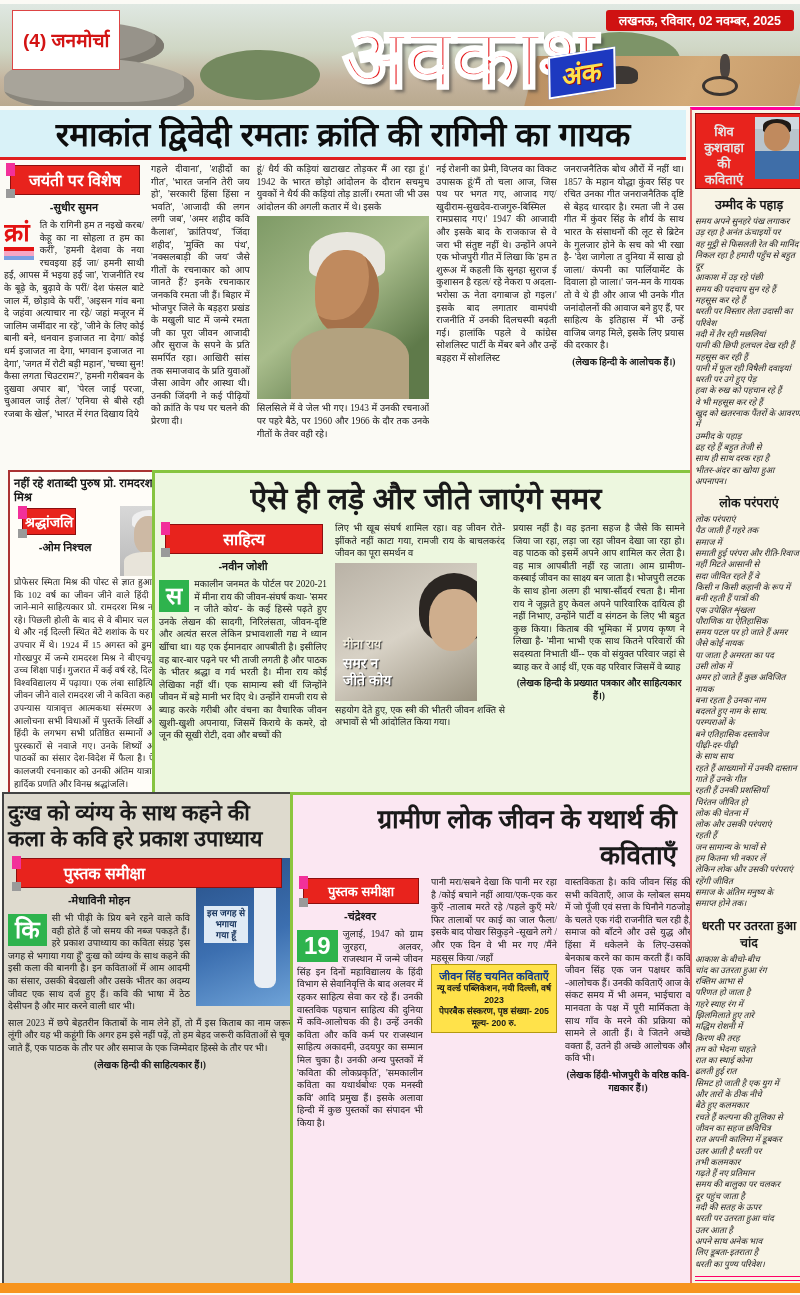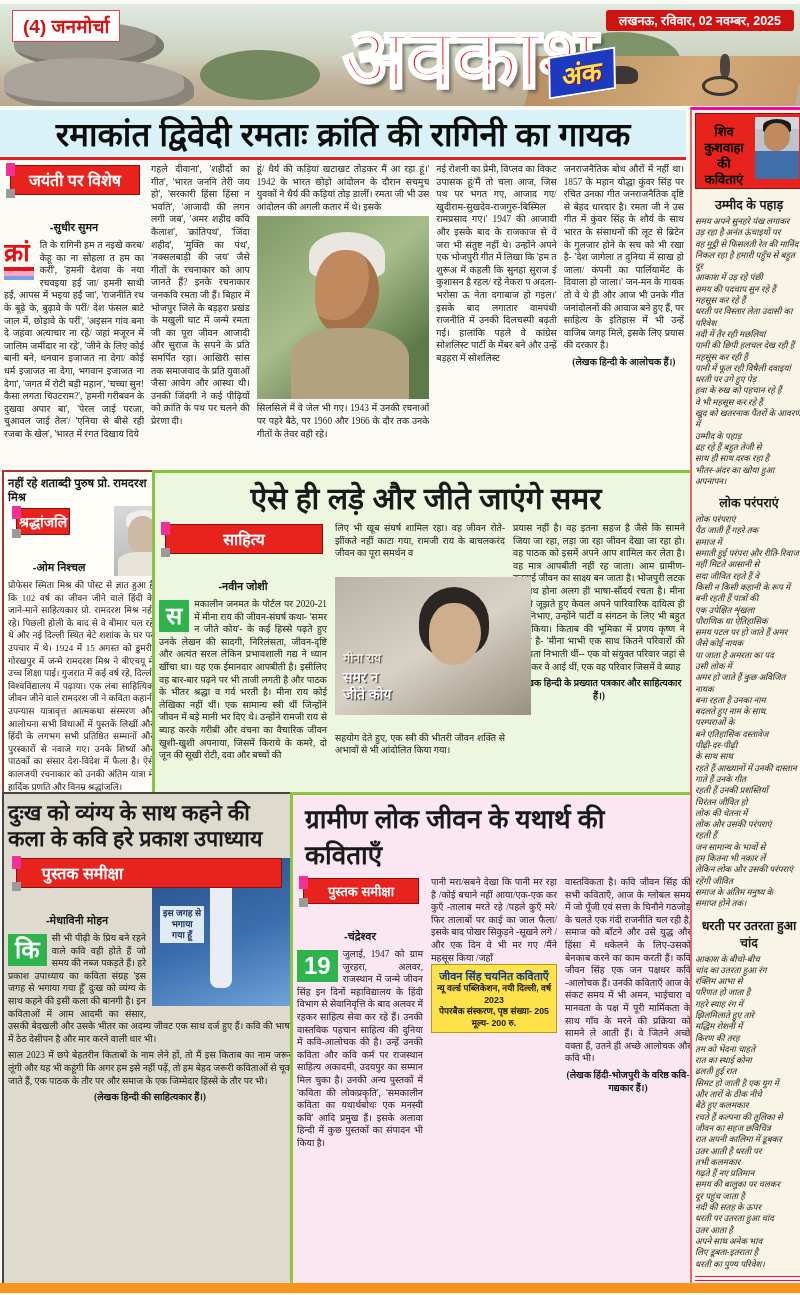--- a/index.html
+++ b/index.html
@@ -16,79 +16,79 @@
   .cattle{position:absolute;right:162px;top:62px;width:34px;height:18px;background:#3c3734;border-radius:45% 45% 30% 30%;}
   .cyclist{position:absolute;right:70px;top:50px;width:10px;height:24px;background:#4b4440;border-radius:40%;}
   .wheel{position:absolute;right:62px;top:72px;width:30px;height:14px;border:3px solid #3a3430;border-radius:50%;background:transparent;}
   .mast-title{position:absolute;left:250px;top:8px;width:440px;text-align:center;
         font-family:"Liberation Sans","DejaVu Sans",sans-serif;font-weight:900;font-size:84px;line-height:92px;
         color:#e7181b;-webkit-text-stroke:3px #ffffff;text-shadow:4px 4px 3px rgba(60,60,60,.55);}
   .mast-badge{position:absolute;left:548px;top:48px;padding:1px 12px;background:#1d39c0;border:2px solid #fff;
         transform:rotate(-9deg) skewX(-8deg);font-family:"Liberation Sans",sans-serif;font-weight:900;font-size:26px;
         color:#ffe14d;text-shadow:1px 1px 0 #a00;}
   .edition-box{position:absolute;left:12px;top:10px;background:#fff;border:1px solid #d44;
-        padding:2px 10px;font-family:"Liberation Sans",sans-serif;font-weight:bold;font-size:19px;color:#d31414;}
+        padding:16px 10px;font-family:"Liberation Sans",sans-serif;font-weight:bold;font-size:19px;color:#d31414;}
   .date-box{position:absolute;right:6px;top:10px;background:#cf1212;border-radius:3px;
         padding:2px 13px;font-family:Liberation Sans, sans-serif;font-weight:bold;font-size:12.5px;color:#fff;}
   
   .lead-strip{position:absolute;left:0;top:110px;width:686px;height:47px;background:#d9f2f8;
         display:flex;align-items:center;justify-content:center;}
   .lead-strip h1{margin:0;font-family:"Liberation Sans","DejaVu Sans",sans-serif;font-weight:900;font-size:33px;color:#0d0d0d;}
   .red-rule{position:absolute;left:0;top:157px;width:686px;height:3px;background:#e02020;}
   .lead-body{position:absolute;left:4px;top:163px;width:680px;height:303px;display:flex;gap:7px;overflow:hidden;}
   .col{overflow:hidden;}
   .body-text{font-size:9.3px;line-height:12.6px;text-align:justify;}
   .kicker-box{position:relative;background:#e8231d;border:1px solid #8d0f0f;color:#fff;text-align:center;
         font-family:"Liberation Sans",sans-serif;font-weight:bold;font-size:16px;padding:3px 2px;margin:2px 4px 0 6px;}
   .kicker-box::before{content:"";position:absolute;left:-5px;top:-3px;width:9px;height:13px;background:#f2309a;}
   .kicker-box::after{content:"";position:absolute;left:-5px;bottom:-4px;width:9px;height:9px;background:#9a9a9a;}
-  .byline{text-align:center;font-family:"Liberation Sans",sans-serif;font-weight:bold;font-size:11px;padding:4px 0 5px;margin-top:20px;}
+  .byline{text-align:center;font-family:"Liberation Sans",sans-serif;font-weight:bold;font-size:11px;padding:4px 0 5px;}
   .dropcap-red{float:left;margin:0 5px 0 0;color:#e31212;font-family:"Liberation Sans",sans-serif;font-weight:900;font-size:25px;line-height:26px;}
   .stripes{width:30px;height:13px;margin-top:2px;background:linear-gradient(#e31212 0 34%,#f6a6c4 34% 67%,#7a9fe2 67% 100%);}
   .dropcap-green{float:left;margin:2px 5px 0 0;background:#2eb34d;color:#fff;font-family:"Liberation Sans",sans-serif;
         font-weight:900;font-size:24px;line-height:26px;padding:3px 7px;}
   .credit{font-weight:bold;text-align:center;font-size:9.5px;margin-top:3px;}
   
   .photo{position:relative;overflow:hidden;}
   .face{position:absolute;border-radius:48% 52% 55% 45%;}
   .hair{position:absolute;border-radius:50% 50% 20% 20%;}
   .torso{position:absolute;border-radius:40% 40% 0 0;}
   .lead-photo{width:173px;height:183px;margin:3px 0;background:linear-gradient(140deg,#7e9a66,#a9bd8c 45%,#5f7a4a 80%);}
   
-  .tribute{position:absolute;left:2px;top:470px;width:146px;height:318px;background:#fffdf8;border:2px solid #a33;padding:4px;overflow:hidden;}
+  .tribute{position:absolute;left:8px;top:470px;width:146px;height:318px;background:#fffdf8;border:2px solid #a33;padding:4px;overflow:hidden;}
   .tribute h2{margin:0 0 2px;font-family:"Liberation Sans",sans-serif;font-weight:900;font-size:11.5px;line-height:14px;}
   .tribute .kicker-box{font-size:14px;margin:2px 40px 0 8px;}
   
   .sahitya{position:absolute;left:152px;top:470px;width:534px;height:318px;background:#edf7df;border:3px solid #86c440;padding:2px 4px;overflow:hidden;}
   .sahitya h2{margin:2px 0 4px;text-align:center;font-family:"Liberation Sans",sans-serif;font-weight:900;font-size:30px;}
   .sah-cols{display:flex;gap:8px;height:252px;overflow:hidden;}
-  .meena-photo{width:196px;height:138px;margin:17px 0;background:linear-gradient(150deg,#b9b2a6,#d8d2c6 50%,#99917f);}
+  .meena-photo{width:142px;height:138px;margin:3px 0;background:linear-gradient(150deg,#b9b2a6,#d8d2c6 50%,#99917f);}
   .overlay-t1{position:absolute;left:8px;top:72px;color:#f3efdf;font-weight:bold;font-size:12px;text-shadow:1px 1px 1px #333;}
   .overlay-t2{position:absolute;left:8px;top:92px;color:#fff;font-family:"Liberation Sans",sans-serif;font-weight:900;font-size:14px;line-height:17px;text-shadow:1px 1px 1px #222;white-space:pre-line;}
   
   .rev-left{position:absolute;left:2px;top:792px;width:284px;height:486px;background:#dedace;border:2px solid #444;padding:4px;overflow:hidden;}
   .rev-left h2{margin:2px 0;font-family:"Liberation Sans",sans-serif;font-weight:900;font-size:21.5px;line-height:26px;}
-  .book-blue{float:right;width:96px;height:148px;margin:4px 0 4px 6px;background:linear-gradient(160deg,#274f86,#3c6fb0 55%,#6fa3d8);position:relative;padding-left:44px;}
+  .book-blue{float:right;width:96px;height:148px;margin:4px 0 4px 6px;background:linear-gradient(160deg,#274f86,#3c6fb0 55%,#6fa3d8);position:relative;}
   .book-blue .tag{position:absolute;left:8px;top:48px;background:#dfeaf5;color:#16335c;font-family:"Liberation Sans",sans-serif;font-weight:bold;font-size:9px;line-height:11px;padding:2px 3px;white-space:pre-line;text-align:center;}
   .rev-cols{display:flex;gap:8px;overflow:hidden;}
   .rev-right{position:absolute;left:290px;top:792px;width:396px;height:486px;background:#fbe7f2;border:3px solid #8cc63e;padding:3px 4px;overflow:hidden;}
-  .rev-right h2{margin:2px 8px 4px;text-align:left;font-family:"Liberation Sans",sans-serif;font-weight:900;font-size:26px;}
+  .rev-right h2{margin:2px 16px 4px;text-align:right;font-family:"Liberation Sans",sans-serif;font-weight:900;font-size:26px;}
   .jeevan-book{width:122px;height:120px;background:linear-gradient(180deg,#efe3cd 0 30%,#d9c6a8 30% 38%,#caa27e 38% 100%);position:relative;margin:3px 0 2px;border:1px solid #999;}
   .jb-title{position:absolute;left:0;top:4px;width:100%;text-align:center;color:#c02020;font-family:"Liberation Sans",sans-serif;font-weight:900;font-size:13px;}
   .jb-spiral{position:absolute;left:4px;top:34px;width:112px;height:6px;background:repeating-linear-gradient(90deg,#333 0 3px,transparent 3px 8px);}
   .jb-tag{position:absolute;left:4px;top:44px;background:#f3b8d2;color:#7a1040;font-weight:bold;font-size:8.5px;padding:1px 3px;}
   .jb-face{position:absolute;left:34px;top:52px;width:52px;height:58px;background:#caa07a;border-radius:46% 54% 52% 48%;box-shadow:inset 0 -10px 0 #b08860;}
   .book-info{background:#ffe24a;border:1px solid #b49a10;padding:3px 4px;text-align:center;font-family:"Liberation Sans",sans-serif;}
   .book-info .bi-title{font-weight:900;font-size:11px;color:#103a8c;}
   .book-info .bi-lines{font-weight:bold;font-size:8.8px;line-height:11.5px;white-space:pre-line;}
   
   .sidebar{position:absolute;left:690px;top:107px;width:108px;height:1175px;background:#f8f4e6;
         border-left:2px solid #e26a6a;border-right:2px solid #e26a6a;border-top:3px solid #f09;padding:0 3px;overflow:hidden;}
   .sb-head{display:flex;background:#e8231d;border:1px solid #8d0f0f;margin-top:3px;}
-  .sb-head .t{flex:1;color:#000000;font-family:"Liberation Sans",sans-serif;font-weight:900;font-size:13px;line-height:16px;text-align:center;padding-top:10px;white-space:pre-line;}
+  .sb-head .t{flex:1;color:#e5e5e5;font-family:"Liberation Sans",sans-serif;font-weight:900;font-size:13px;line-height:16px;text-align:center;padding-top:10px;white-space:pre-line;}
   .sb-photo{width:44px;height:62px;background:linear-gradient(180deg,#cfd8df 0 20%,#b9c4cc 20% 55%,#3f6ea8 55% 100%);position:relative;margin:3px;}
   .poem-title{text-align:center;font-family:"Liberation Sans",sans-serif;font-weight:900;font-size:12.5px;margin:7px 0 3px;}
   .poem{font-style:italic;font-size:8.6px;line-height:11.3px;white-space:pre-line;}
   .sep{height:3px;border-top:1px solid #f06;border-bottom:1px solid #f06;margin:6px 0 0;}
   .bottom-strip{position:absolute;left:0;top:1283px;width:800px;height:10px;background:#f7941d;}
 </style>
 </head>
 <body>
 
 <div class="page">

